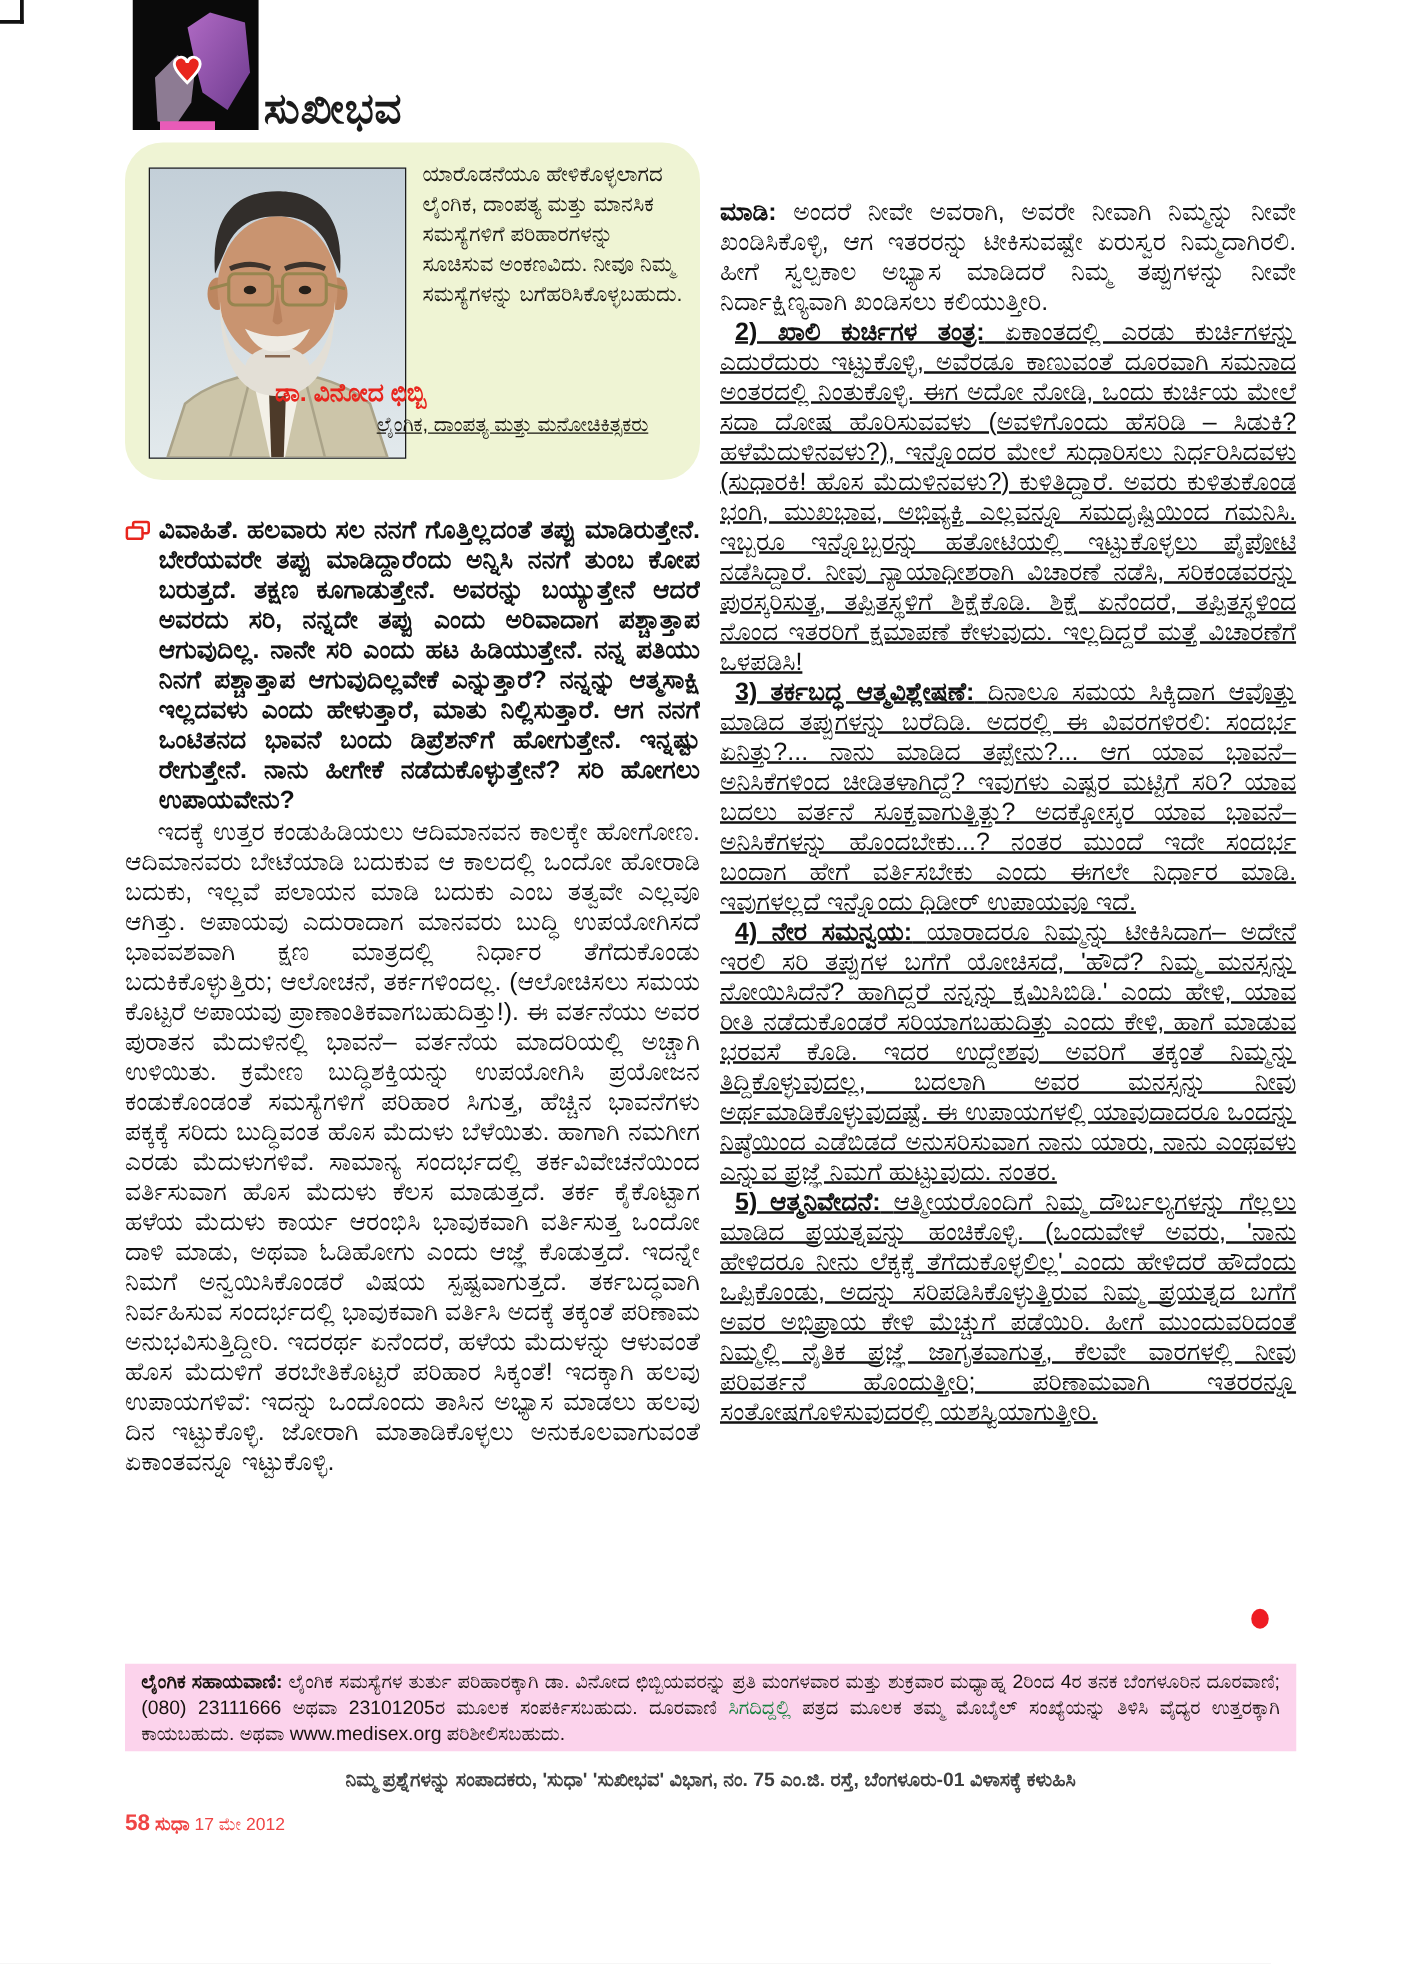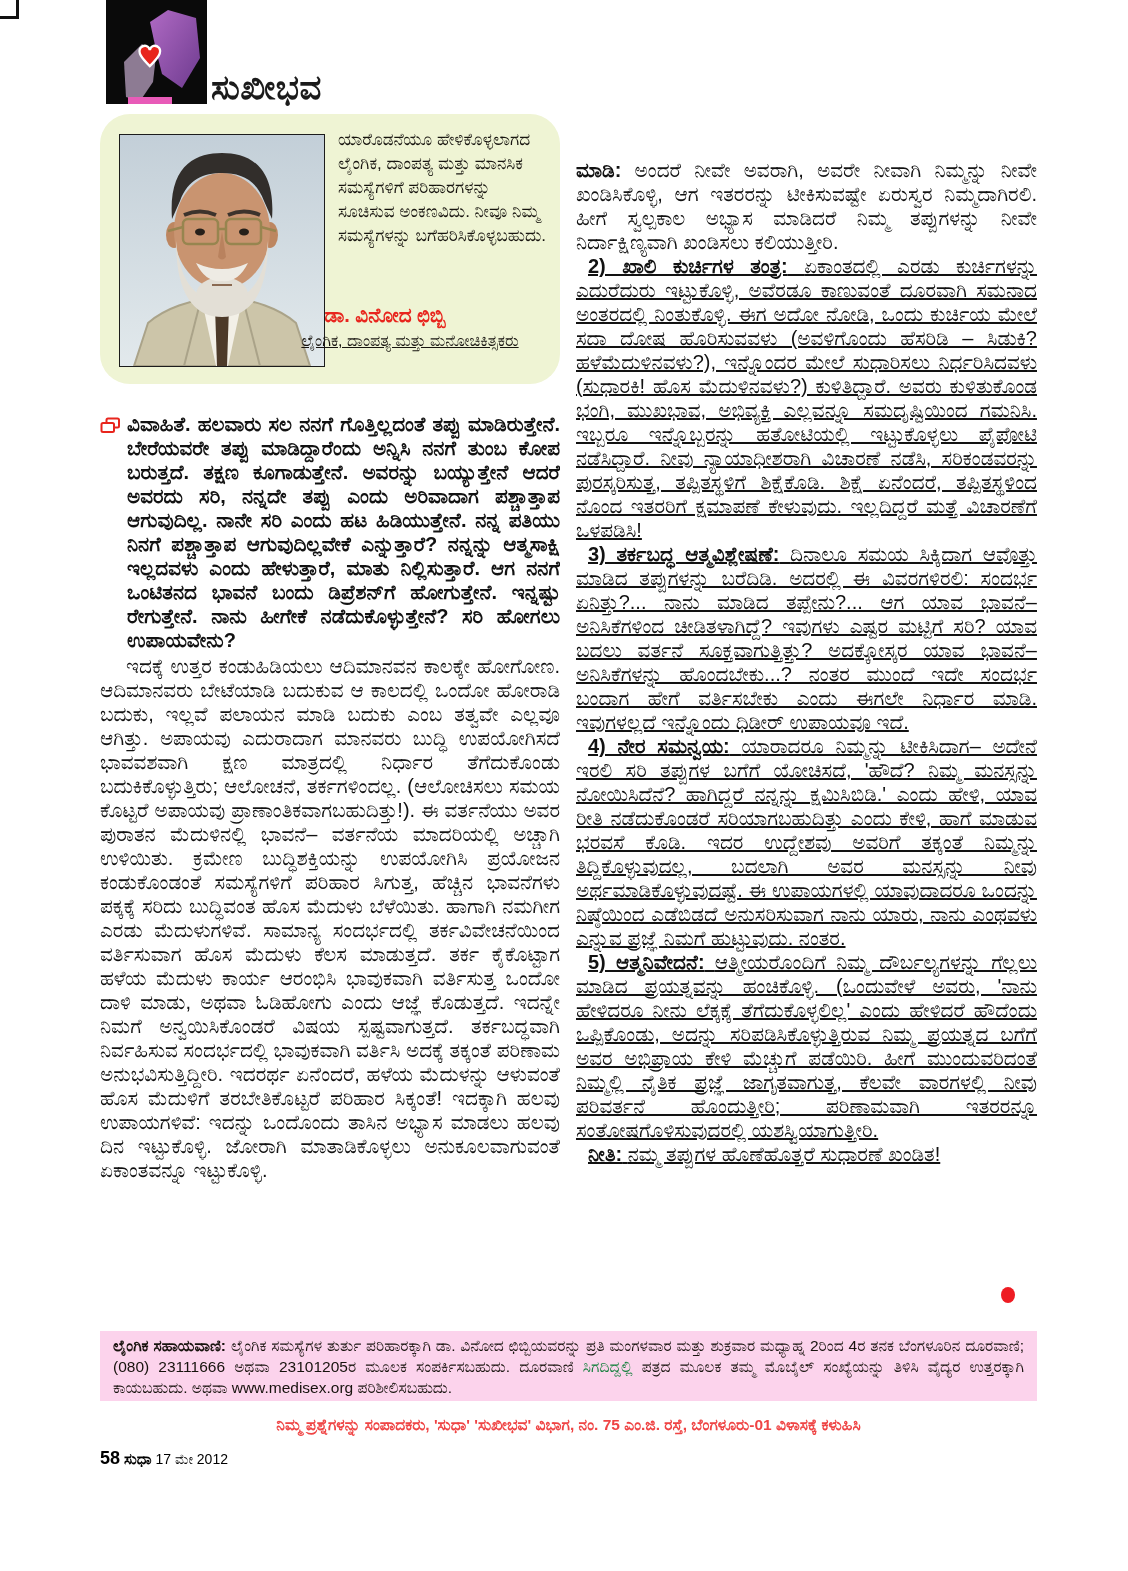--- a/index.html
+++ b/index.html
@@ -14,21 +14,21 @@
   
   .logo-box{position:absolute;left:106px;top:0;width:101px;height:104px;}
   .section-title{position:absolute;left:211px;top:68px;font-size:34px;font-weight:bold;
     letter-spacing:.5px;color:#1b1b1b;}
   
   .intro-box{position:absolute;left:100px;top:114px;width:460px;height:270px;background:#eff4d4;border-radius:30px;}
   .photo-frame{position:absolute;left:19px;top:20px;width:204px;height:231px;border:1px solid #1c1c1c;
     background:#cfd9df;overflow:hidden;}
   .intro-text{position:absolute;left:238px;top:14px;width:210px;font-size:17px;line-height:24px;
     color:#17140f;overflow:hidden;height:176px;}
-  .author-name{position:absolute;left:120px;top:190px;width:330px;text-align:center;
+  .author-name{position:absolute;left:120px;top:190px;width:330px;text-align:left;
     font-size:20px;font-weight:bold;color:#e8251d;}
   .author-title{position:absolute;left:170px;top:216px;width:280px;text-align:center;
     font-size:16px;line-height:22px;color:#17140f;text-decoration:underline;}
   
   .col{position:absolute;font-size:20px;line-height:24px;text-align:justify;overflow:hidden;color:#121212;}
   .col-left{left:100px;top:412px;width:460px;height:902px;}
   .col-right{left:576px;top:158px;width:461px;height:1072px;}
   .question{position:relative;padding-left:27px;font-weight:bold;margin:0 0 2px 0;}
   .q-icon{position:absolute;left:0;top:3px;}
   .body-p{margin:0;}
@@ -37,22 +37,22 @@
   .lead{font-weight:bold;}
   
   .red-dot{position:absolute;left:1001px;top:1287px;width:14px;height:16px;border-radius:50%;background:#ee1c23;}
   
   .helpline-box{position:absolute;left:100px;top:1331px;width:937px;height:70px;background:#fcd3ec;
     box-sizing:border-box;padding:4px 13px;overflow:hidden;}
   .helpline-box p{margin:0;font-size:15.5px;line-height:21px;text-align:justify;color:#17120d;}
   .hl-word{color:#15803d;}
   
   .address-line{position:absolute;left:100px;top:1416px;width:937px;text-align:center;
-    font-size:15.5px;font-weight:bold;color:#ef4444;}
-  .footer{position:absolute;left:100px;top:1448px;font-size:14px;color:#000000;}
+    font-size:15.5px;font-weight:bold;color:#404040;}
+  .footer{position:absolute;left:100px;top:1448px;font-size:14px;color:#ef4444;}
   .footer .pageno{font-weight:bold;font-size:18px;}
   .footer .mag{font-weight:bold;font-size:15px;}
 </style>
 </head>
 <body>
 
 <div class="page">
 
   <div class="corner-mark"></div>
 
@@ -139,21 +139,20 @@
     </p>
     <p class="body-p first-indent"><span>ಇದಕ್ಕೆ ಉತ್ತರ ಕಂಡುಹಿಡಿಯಲು ಆದಿಮಾನವನ ಕಾಲಕ್ಕೇ ಹೋಗೋಣ. ಆದಿಮಾನವರು ಬೇಟೆಯಾಡಿ ಬದುಕುವ ಆ ಕಾಲದಲ್ಲಿ ಒಂದೋ ಹೋರಾಡಿ ಬದುಕು, ಇಲ್ಲವೆ ಪಲಾಯನ ಮಾಡಿ ಬದುಕು ಎಂಬ ತತ್ವವೇ ಎಲ್ಲವೂ ಆಗಿತ್ತು. ಅಪಾಯವು ಎದುರಾದಾಗ ಮಾನವರು ಬುದ್ಧಿ ಉಪಯೋಗಿಸದೆ ಭಾವವಶವಾಗಿ ಕ್ಷಣ ಮಾತ್ರದಲ್ಲಿ ನಿರ್ಧಾರ ತೆಗೆದುಕೊಂಡು ಬದುಕಿಕೊಳ್ಳುತ್ತಿರು; ಆಲೋಚನೆ, ತರ್ಕಗಳಿಂದಲ್ಲ. (ಆಲೋಚಿಸಲು ಸಮಯ ಕೊಟ್ಟರೆ ಅಪಾಯವು ಪ್ರಾಣಾಂತಿಕವಾಗಬಹುದಿತ್ತು!). ಈ ವರ್ತನೆಯು ಅವರ ಪುರಾತನ ಮೆದುಳಿನಲ್ಲಿ ಭಾವನೆ– ವರ್ತನೆಯ ಮಾದರಿಯಲ್ಲಿ ಅಚ್ಚಾಗಿ ಉಳಿಯಿತು. ಕ್ರಮೇಣ ಬುದ್ಧಿಶಕ್ತಿಯನ್ನು ಉಪಯೋಗಿಸಿ ಪ್ರಯೋಜನ ಕಂಡುಕೊಂಡಂತೆ ಸಮಸ್ಯೆಗಳಿಗೆ ಪರಿಹಾರ ಸಿಗುತ್ತ, ಹೆಚ್ಚಿನ ಭಾವನೆಗಳು ಪಕ್ಕಕ್ಕೆ ಸರಿದು ಬುದ್ಧಿವಂತ ಹೊಸ ಮೆದುಳು ಬೆಳೆಯಿತು. ಹಾಗಾಗಿ ನಮಗೀಗ ಎರಡು ಮೆದುಳುಗಳಿವೆ. ಸಾಮಾನ್ಯ ಸಂದರ್ಭದಲ್ಲಿ ತರ್ಕವಿವೇಚನೆಯಿಂದ ವರ್ತಿಸುವಾಗ ಹೊಸ ಮೆದುಳು ಕೆಲಸ ಮಾಡುತ್ತದೆ. ತರ್ಕ ಕೈಕೊಟ್ಟಾಗ ಹಳೆಯ ಮೆದುಳು ಕಾರ್ಯ ಆರಂಭಿಸಿ ಭಾವುಕವಾಗಿ ವರ್ತಿಸುತ್ತ ಒಂದೋ ದಾಳಿ ಮಾಡು, ಅಥವಾ ಓಡಿಹೋಗು ಎಂದು ಆಜ್ಞೆ ಕೊಡುತ್ತದೆ. ಇದನ್ನೇ ನಿಮಗೆ ಅನ್ವಯಿಸಿಕೊಂಡರೆ ವಿಷಯ ಸ್ಪಷ್ಟವಾಗುತ್ತದೆ. ತರ್ಕಬದ್ಧವಾಗಿ ನಿರ್ವಹಿಸುವ ಸಂದರ್ಭದಲ್ಲಿ ಭಾವುಕವಾಗಿ ವರ್ತಿಸಿ ಅದಕ್ಕೆ ತಕ್ಕಂತೆ ಪರಿಣಾಮ ಅನುಭವಿಸುತ್ತಿದ್ದೀರಿ. ಇದರರ್ಥ ಏನೆಂದರೆ, ಹಳೆಯ ಮೆದುಳನ್ನು ಆಳುವಂತೆ ಹೊಸ ಮೆದುಳಿಗೆ ತರಬೇತಿಕೊಟ್ಟರೆ ಪರಿಹಾರ ಸಿಕ್ಕಂತೆ! ಇದಕ್ಕಾಗಿ ಹಲವು ಉಪಾಯಗಳಿವೆ: ಇದನ್ನು ಒಂದೊಂದು ತಾಸಿನ ಅಭ್ಯಾಸ ಮಾಡಲು ಹಲವು ದಿನ ಇಟ್ಟುಕೊಳ್ಳಿ. ಜೋರಾಗಿ ಮಾತಾಡಿಕೊಳ್ಳಲು ಅನುಕೂಲವಾಗುವಂತೆ ಏಕಾಂತವನ್ನೂ ಇಟ್ಟುಕೊಳ್ಳಿ.</span></p>
   </div>
 
   <div class="col col-right">
     <p class="body-p"><b class="lead">ಮಾಡಿ:</b> <span>ಅಂದರೆ ನೀವೇ ಅವರಾಗಿ, ಅವರೇ ನೀವಾಗಿ ನಿಮ್ಮನ್ನು ನೀವೇ ಖಂಡಿಸಿಕೊಳ್ಳಿ, ಆಗ ಇತರರನ್ನು ಟೀಕಿಸುವಷ್ಟೇ ಏರುಸ್ವರ ನಿಮ್ಮದಾಗಿರಲಿ. ಹೀಗೆ ಸ್ವಲ್ಪಕಾಲ ಅಭ್ಯಾಸ ಮಾಡಿದರೆ ನಿಮ್ಮ ತಪ್ಪುಗಳನ್ನು ನೀವೇ ನಿರ್ದಾಕ್ಷಿಣ್ಯವಾಗಿ ಖಂಡಿಸಲು ಕಲಿಯುತ್ತೀರಿ.</span></p>
     <p class="body-p pt-indent"><b class="lead">2) ಖಾಲಿ ಕುರ್ಚಿಗಳ ತಂತ್ರ:</b> <span>ಏಕಾಂತದಲ್ಲಿ ಎರಡು ಕುರ್ಚಿಗಳನ್ನು ಎದುರೆದುರು ಇಟ್ಟುಕೊಳ್ಳಿ, ಅವೆರಡೂ ಕಾಣುವಂತೆ ದೂರವಾಗಿ ಸಮನಾದ ಅಂತರದಲ್ಲಿ ನಿಂತುಕೊಳ್ಳಿ. ಈಗ ಅದೋ ನೋಡಿ, ಒಂದು ಕುರ್ಚಿಯ ಮೇಲೆ ಸದಾ ದೋಷ ಹೊರಿಸುವವಳು (ಅವಳಿಗೊಂದು ಹೆಸರಿಡಿ – ಸಿಡುಕಿ? ಹಳೆಮೆದುಳಿನವಳು?), ಇನ್ನೊಂದರ ಮೇಲೆ ಸುಧಾರಿಸಲು ನಿರ್ಧರಿಸಿದವಳು (ಸುಧಾರಕಿ! ಹೊಸ ಮೆದುಳಿನವಳು?) ಕುಳಿತಿದ್ದಾರೆ. ಅವರು ಕುಳಿತುಕೊಂಡ ಭಂಗಿ, ಮುಖಭಾವ, ಅಭಿವ್ಯಕ್ತಿ ಎಲ್ಲವನ್ನೂ ಸಮದೃಷ್ಟಿಯಿಂದ ಗಮನಿಸಿ. ಇಬ್ಬರೂ ಇನ್ನೊಬ್ಬರನ್ನು ಹತೋಟಿಯಲ್ಲಿ ಇಟ್ಟುಕೊಳ್ಳಲು ಪೈಪೋಟಿ ನಡೆಸಿದ್ದಾರೆ. ನೀವು ನ್ಯಾಯಾಧೀಶರಾಗಿ ವಿಚಾರಣೆ ನಡೆಸಿ, ಸರಿಕಂಡವರನ್ನು ಪುರಸ್ಕರಿಸುತ್ತ, ತಪ್ಪಿತಸ್ಥಳಿಗೆ ಶಿಕ್ಷೆಕೊಡಿ. ಶಿಕ್ಷೆ ಏನೆಂದರೆ, ತಪ್ಪಿತಸ್ಥಳಿಂದ ನೊಂದ ಇತರರಿಗೆ ಕ್ಷಮಾಪಣೆ ಕೇಳುವುದು. ಇಲ್ಲದಿದ್ದರೆ ಮತ್ತೆ ವಿಚಾರಣೆಗೆ ಒಳಪಡಿಸಿ!</span></p>
     <p class="body-p pt-indent"><b class="lead">3) ತರ್ಕಬದ್ಧ ಆತ್ಮವಿಶ್ಲೇಷಣೆ:</b> <span>ದಿನಾಲೂ ಸಮಯ ಸಿಕ್ಕಿದಾಗ ಆವೊತ್ತು ಮಾಡಿದ ತಪ್ಪುಗಳನ್ನು ಬರೆದಿಡಿ. ಅದರಲ್ಲಿ ಈ ವಿವರಗಳಿರಲಿ: ಸಂದರ್ಭ ಏನಿತ್ತು?... ನಾನು ಮಾಡಿದ ತಪ್ಪೇನು?... ಆಗ ಯಾವ ಭಾವನೆ– ಅನಿಸಿಕೆಗಳಿಂದ ಚೀಡಿತಳಾಗಿದ್ದೆ? ಇವುಗಳು ಎಷ್ಟರ ಮಟ್ಟಿಗೆ ಸರಿ? ಯಾವ ಬದಲು ವರ್ತನೆ ಸೂಕ್ತವಾಗುತ್ತಿತ್ತು? ಅದಕ್ಕೋಸ್ಕರ ಯಾವ ಭಾವನೆ– ಅನಿಸಿಕೆಗಳನ್ನು ಹೊಂದಬೇಕು...? ನಂತರ ಮುಂದೆ ಇದೇ ಸಂದರ್ಭ ಬಂದಾಗ ಹೇಗೆ ವರ್ತಿಸಬೇಕು ಎಂದು ಈಗಲೇ ನಿರ್ಧಾರ ಮಾಡಿ. ಇವುಗಳಲ್ಲದೆ ಇನ್ನೊಂದು ಧಿಡೀರ್ ಉಪಾಯವೂ ಇದೆ.</span></p>
     <p class="body-p pt-indent"><b class="lead">4) ನೇರ ಸಮನ್ವಯ:</b> <span>ಯಾರಾದರೂ ನಿಮ್ಮನ್ನು ಟೀಕಿಸಿದಾಗ– ಅದೇನೆ ಇರಲಿ ಸರಿ ತಪ್ಪುಗಳ ಬಗೆಗೆ ಯೋಚಿಸದೆ, 'ಹೌದೆ? ನಿಮ್ಮ ಮನಸ್ಸನ್ನು ನೋಯಿಸಿದೆನೆ? ಹಾಗಿದ್ದರೆ ನನ್ನನ್ನು ಕ್ಷಮಿಸಿಬಿಡಿ.' ಎಂದು ಹೇಳಿ, ಯಾವ ರೀತಿ ನಡೆದುಕೊಂಡರೆ ಸರಿಯಾಗಬಹುದಿತ್ತು ಎಂದು ಕೇಳಿ, ಹಾಗೆ ಮಾಡುವ ಭರವಸೆ ಕೊಡಿ. ಇದರ ಉದ್ದೇಶವು ಅವರಿಗೆ ತಕ್ಕಂತೆ ನಿಮ್ಮನ್ನು ತಿದ್ದಿಕೊಳ್ಳುವುದಲ್ಲ, ಬದಲಾಗಿ ಅವರ ಮನಸ್ಸನ್ನು ನೀವು ಅರ್ಥಮಾಡಿಕೊಳ್ಳುವುದಷ್ಟೆ. ಈ ಉಪಾಯಗಳಲ್ಲಿ ಯಾವುದಾದರೂ ಒಂದನ್ನು ನಿಷ್ಠೆಯಿಂದ ಎಡೆಬಿಡದೆ ಅನುಸರಿಸುವಾಗ ನಾನು ಯಾರು, ನಾನು ಎಂಥವಳು ಎನ್ನುವ ಪ್ರಜ್ಞೆ ನಿಮಗೆ ಹುಟ್ಟುವುದು. ನಂತರ.</span></p>
     <p class="body-p pt-indent"><b class="lead">5) ಆತ್ಮನಿವೇದನೆ:</b> <span>ಆತ್ಮೀಯರೊಂದಿಗೆ ನಿಮ್ಮ ದೌರ್ಬಲ್ಯಗಳನ್ನು ಗೆಲ್ಲಲು ಮಾಡಿದ ಪ್ರಯತ್ನವನ್ನು ಹಂಚಿಕೊಳ್ಳಿ. (ಒಂದುವೇಳೆ ಅವರು, 'ನಾನು ಹೇಳಿದರೂ ನೀನು ಲೆಕ್ಕಕ್ಕೆ ತೆಗೆದುಕೊಳ್ಳಲಿಲ್ಲ' ಎಂದು ಹೇಳಿದರೆ ಹೌದೆಂದು ಒಪ್ಪಿಕೊಂಡು, ಅದನ್ನು ಸರಿಪಡಿಸಿಕೊಳ್ಳುತ್ತಿರುವ ನಿಮ್ಮ ಪ್ರಯತ್ನದ ಬಗೆಗೆ ಅವರ ಅಭಿಪ್ರಾಯ ಕೇಳಿ ಮೆಚ್ಚುಗೆ ಪಡೆಯಿರಿ. ಹೀಗೆ ಮುಂದುವರಿದಂತೆ ನಿಮ್ಮಲ್ಲಿ ನೈತಿಕ ಪ್ರಜ್ಞೆ ಜಾಗೃತವಾಗುತ್ತ, ಕೆಲವೇ ವಾರಗಳಲ್ಲಿ ನೀವು ಪರಿವರ್ತನೆ ಹೊಂದುತ್ತೀರಿ; ಪರಿಣಾಮವಾಗಿ ಇತರರನ್ನೂ ಸಂತೋಷಗೊಳಿಸುವುದರಲ್ಲಿ ಯಶಸ್ವಿಯಾಗುತ್ತೀರಿ.</span></p>
-    <p class="body-p pt-indent"><b class="lead">ನೀತಿ:</b> <span>ನಮ್ಮ ತಪ್ಪುಗಳ ಹೊಣೆಹೊತ್ತರೆ ಸುಧಾರಣೆ ಖಂಡಿತ!</span></p>
   </div>
 
   <div class="red-dot"></div>
 
   <div class="helpline-box">
     <p><b class="lead">ಲೈಂಗಿಕ ಸಹಾಯವಾಣಿ:</b> <span>ಲೈಂಗಿಕ ಸಮಸ್ಯೆಗಳ ತುರ್ತು ಪರಿಹಾರಕ್ಕಾಗಿ ಡಾ. ವಿನೋದ ಛಿಬ್ಬಿಯವರನ್ನು ಪ್ರತಿ ಮಂಗಳವಾರ ಮತ್ತು ಶುಕ್ರವಾರ ಮಧ್ಯಾಹ್ನ 2ರಿಂದ 4ರ ತನಕ ಬೆಂಗಳೂರಿನ ದೂರವಾಣಿ; (080) 23111666 ಅಥವಾ 23101205ರ ಮೂಲಕ ಸಂಪರ್ಕಿಸಬಹುದು. ದೂರವಾಣಿ</span> <span class="hl-word">ಸಿಗದಿದ್ದಲ್ಲಿ</span> <span>ಪತ್ರದ ಮೂಲಕ ತಮ್ಮ ಮೊಬೈಲ್ ಸಂಖ್ಯೆಯನ್ನು ತಿಳಿಸಿ ವೈದ್ಯರ ಉತ್ತರಕ್ಕಾಗಿ ಕಾಯಬಹುದು. ಅಥವಾ www.medisex.org ಪರಿಶೀಲಿಸಬಹುದು.</span></p>
   </div>
 
   <div class="address-line">ನಿಮ್ಮ ಪ್ರಶ್ನೆಗಳನ್ನು ಸಂಪಾದಕರು, 'ಸುಧಾ' 'ಸುಖೀಭವ' ವಿಭಾಗ, ನಂ. 75 ಎಂ.ಜಿ. ರಸ್ತೆ, ಬೆಂಗಳೂರು-01 ವಿಳಾಸಕ್ಕೆ ಕಳುಹಿಸಿ</div>
 

